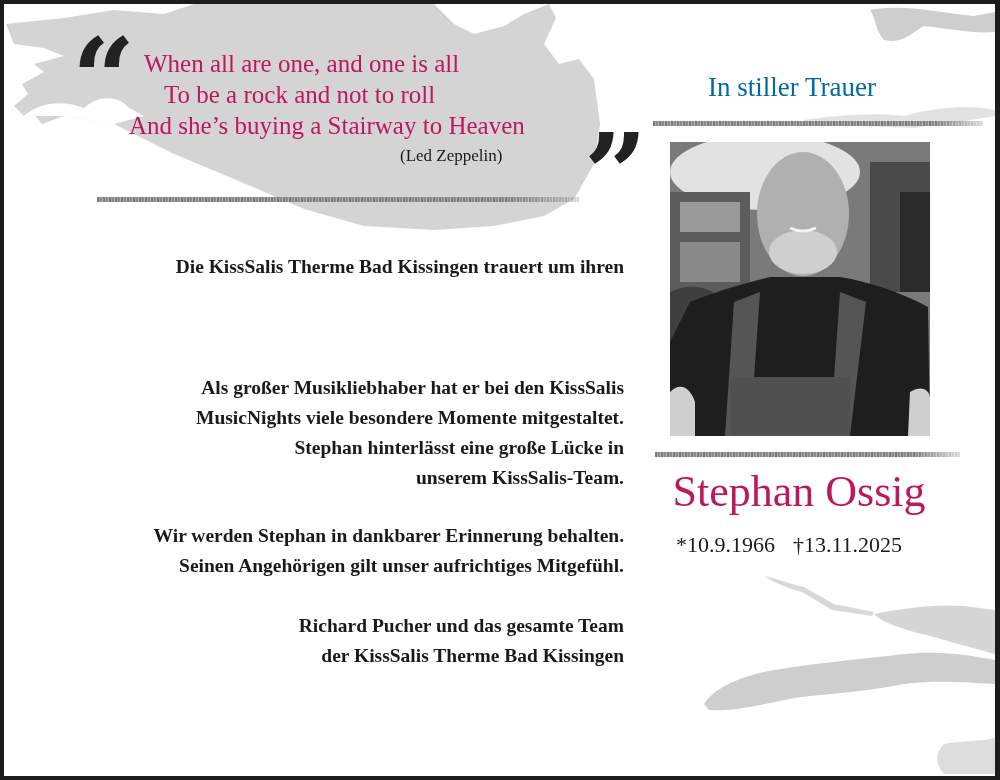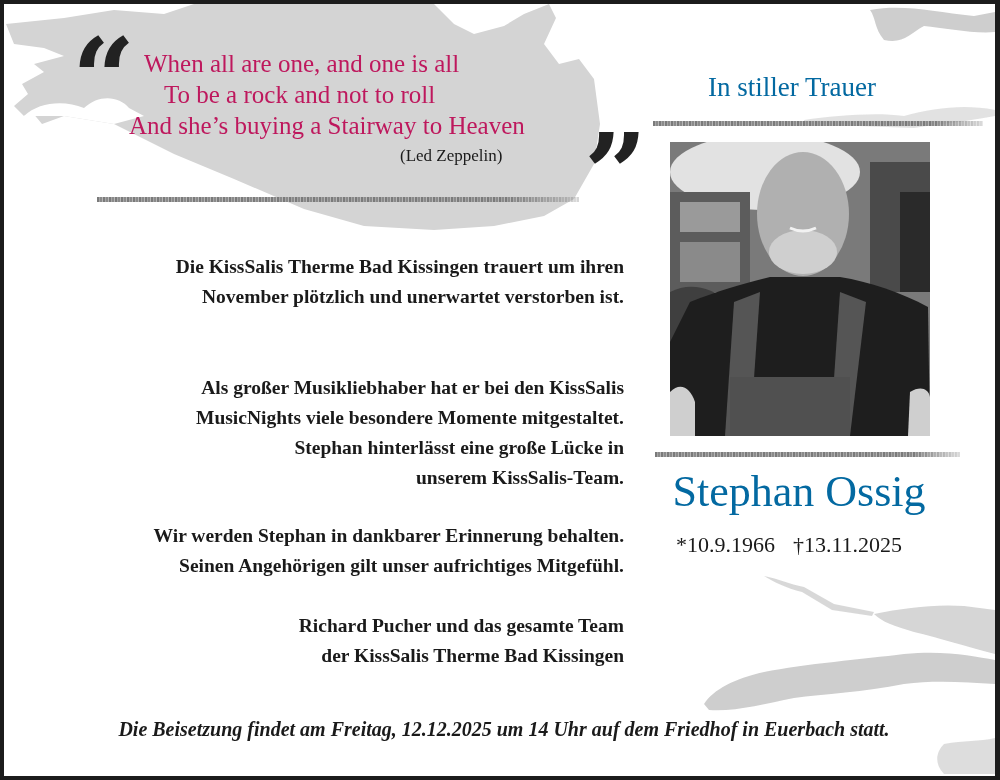--- a/index.html
+++ b/index.html
@@ -42,21 +42,21 @@
     position:absolute; left:648px; top:68px; width:280px; text-align:center;
     font-family:"Liberation Serif", serif; font-size:27px; color:#0369a1;
   }
   .photo {
     position:absolute; left:666px; top:138px; width:260px; height:294px;
     background: linear-gradient(180deg,#8d8d8d 0%, #6b6b6b 40%, #2a2a2a 60%, #1c1c1c 100%);
     overflow:hidden;
   }
   .name {
     position:absolute; left:640px; top:462px; width:310px; text-align:center;
-    font-family:"Liberation Serif", serif; font-size:44px; color:#0369a1; white-space:nowrap;
+    font-family:"Liberation Serif", serif; font-size:44px; color:#be185d; white-space:nowrap;
   }
   .dates {
     position:absolute; left:640px; top:528px; width:290px; text-align:center;
     font-family:"Liberation Serif", serif; font-size:22px; color:#1a1a1a; white-space:nowrap;
   }
   .dates .sep { display:inline-block; width:18px; }
   .funeral {
     position:absolute; left:20px; top:714px; width:960px; text-align:center;
     font-family:"Liberation Serif", serif; font-style:italic; font-weight:bold; font-size:20px; color:#1a1a1a; white-space:nowrap;
   }
@@ -85,21 +85,20 @@
     <div class="quote-line ql1">To be a rock and not to roll</div>
     <div class="quote-line ql2">And she’s buying a Stairway to Heaven</div>
     <div class="quote-attrib">(Led Zeppelin)</div>
     <span class="quote-mark q-close">”</span>
   </div>
 
   <div class="rule rule-fade" style="left:93px; top:193px; width:482px;"></div>
 
   <div class="body-text" style="top:248px;">
     <div class="para">Die KissSalis Therme Bad Kissingen trauert um ihren</div>
-    <div class="para">November plötzlich und unerwartet verstorben ist.</div>
   </div>
   <div class="body-text" style="top:369px;">
     <div class="para">Als großer Musikliebhaber hat er bei den KissSalis</div>
     <div class="para">MusicNights viele besondere Momente mitgestaltet.</div>
     <div class="para">Stephan hinterlässt eine große Lücke in</div>
     <div class="para">unserem KissSalis-Team.</div>
   </div>
   <div class="body-text" style="top:517px;">
     <div class="para">Wir werden Stephan in dankbarer Erinnerung behalten.</div>
     <div class="para">Seinen Angehörigen gilt unser aufrichtiges Mitgefühl.</div>
@@ -134,14 +133,13 @@
     </svg>
   </div>
 
   <div class="rule rule-fade" style="left:651px; top:448px; width:305px;"></div>
 
   <div class="name">Stephan Ossig</div>
   <div class="dates">
     <span>*10.9.1966</span><span class="sep"></span><span>†</span><span>13.11.2025</span>
   </div>
 
-  <div class="funeral">Die Beisetzung findet am Freitag, 12.12.2025 um 14 Uhr auf dem Friedhof in Euerbach statt.</div>
 </div>
 
 </body></html>

